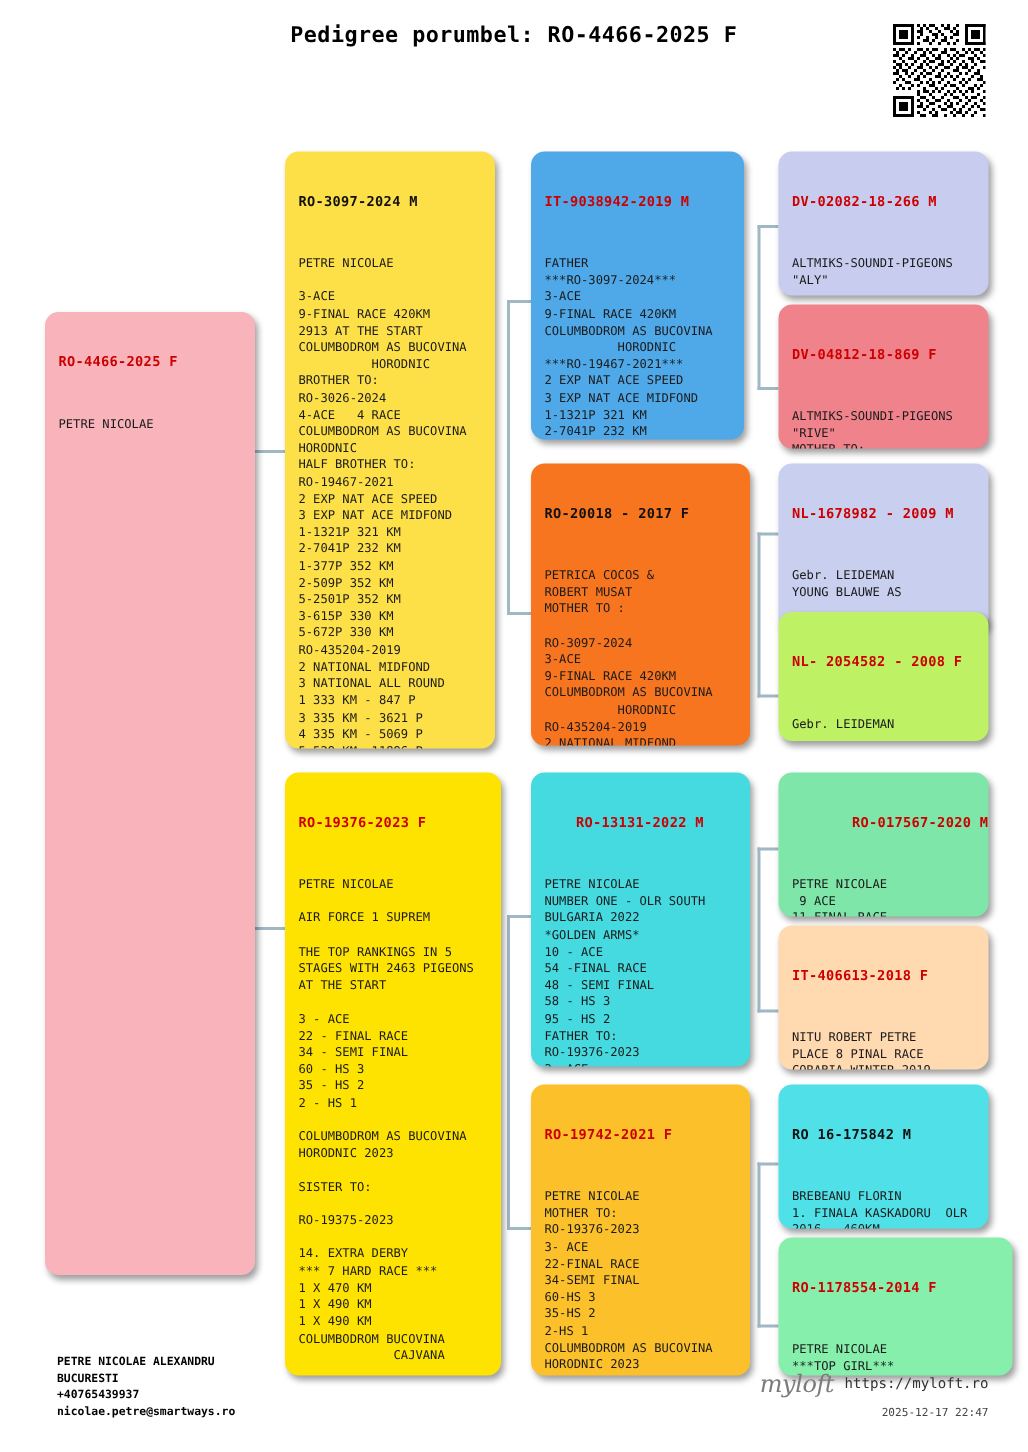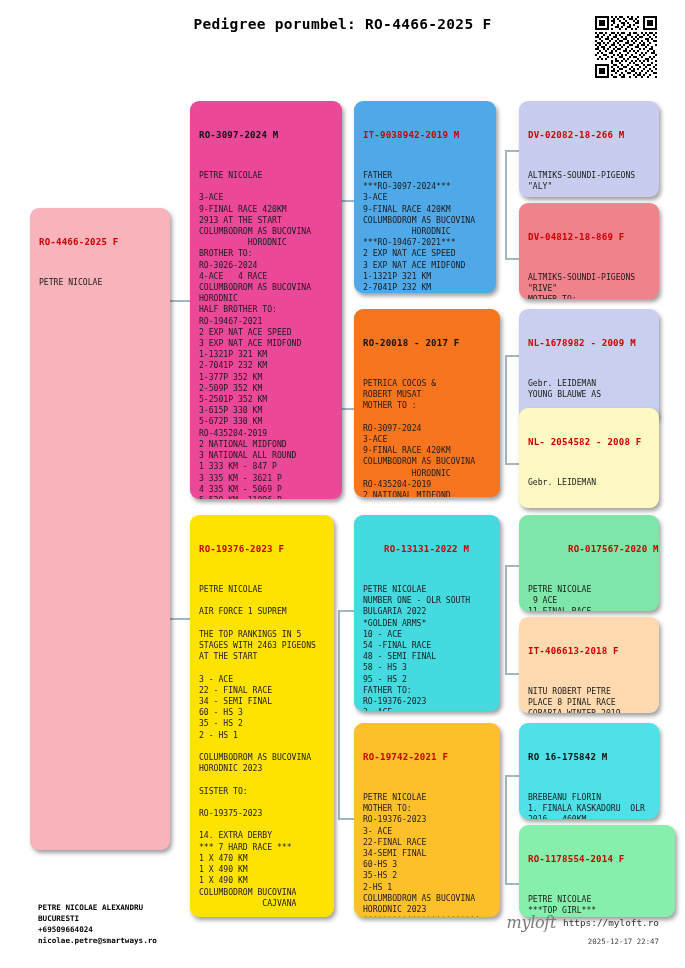--- a/index.html
+++ b/index.html
@@ -380,21 +380,21 @@
 
 <div class="lnk" style="left:505px; top:775px; width:2px; height:110px;"></div>
 <div class="lnk" style="left:505px; top:775px; width:14px; height:2px;"></div>
 <div class="lnk" style="left:505px; top:883px; width:14px; height:2px;"></div>
 
 <div class="card" style="left:30px; top:208px; width:140px; height:642px; background:#f8b3bb;">
   <div class="hdr" style="color:#cc0000;">RO-4466-2025 F</div>
   <div class="body">PETRE NICOLAE</div>
 </div>
 
-<div class="card" style="left:190px; top:101px; width:152px; height:398px; background:#ec4899;">
+<div class="card" style="left:190px; top:101px; width:140px; height:398px; background:#fde047;">
   <div class="hdr" style="color:#101010;">RO-3097-2024 M</div>
   <div class="body">PETRE NICOLAE
 
 3-ACE
 9-FINAL RACE 420KM
 2913 AT THE START
 COLUMBODROM AS BUCOVINA
           HORODNIC
 BROTHER TO:
 RO-3026-2024
@@ -545,21 +545,21 @@
 808 P
 3. INTERPROV. SAN SEVERO</div>
 </div>
 
 <div class="card" style="left:519px; top:309px; width:140px; height:112px; background:#c9cfee;">
   <div class="hdr" style="color:#cc0000;">NL-1678982 - 2009 M</div>
   <div class="body">Gebr. LEIDEMAN
 YOUNG BLAUWE AS</div>
 </div>
 
-<div class="card" style="left:519px; top:408px; width:140px; height:100px; background:#fef9c3;">
+<div class="card" style="left:519px; top:408px; width:140px; height:86px; background:#bef264;">
   <div class="hdr" style="color:#cc0000;">NL- 2054582 - 2008 F</div>
   <div class="body">Gebr. LEIDEMAN</div>
 </div>
 
 <div class="card" style="left:519px; top:515px; width:140px; height:96px; background:#7ee6a8;">
   <div class="hdr" style="color:#cc0000;padding-left:40px;">RO-017567-2020 M</div>
   <div class="body">PETRE NICOLAE
  9 ACE
 11 FINAL RACE
 OLR SUPERSTAR 2020
@@ -590,20 +590,20 @@
   <div class="hdr" style="color:#cc0000;">RO-1178554-2014 F</div>
   <div class="body">PETRE NICOLAE
 ***TOP GIRL***
 2. NAT. ACE 3 YEARS
 1. REG ACE 3 YEARS
 1. REG ACE 2 YEARS</div>
 </div>
 
 <div class="footer-contact">PETRE NICOLAE ALEXANDRU
 BUCURESTI
-+69509664024
++40765439937
 nicolae.petre@smartways.ro</div>
 
 <div class="brand">
   <span class="logo">myloft</span>
   <span class="url">https://myloft.ro</span>
 </div>
 <div class="stamp">2025-12-17 22:47</div>
 
 </body></html>

